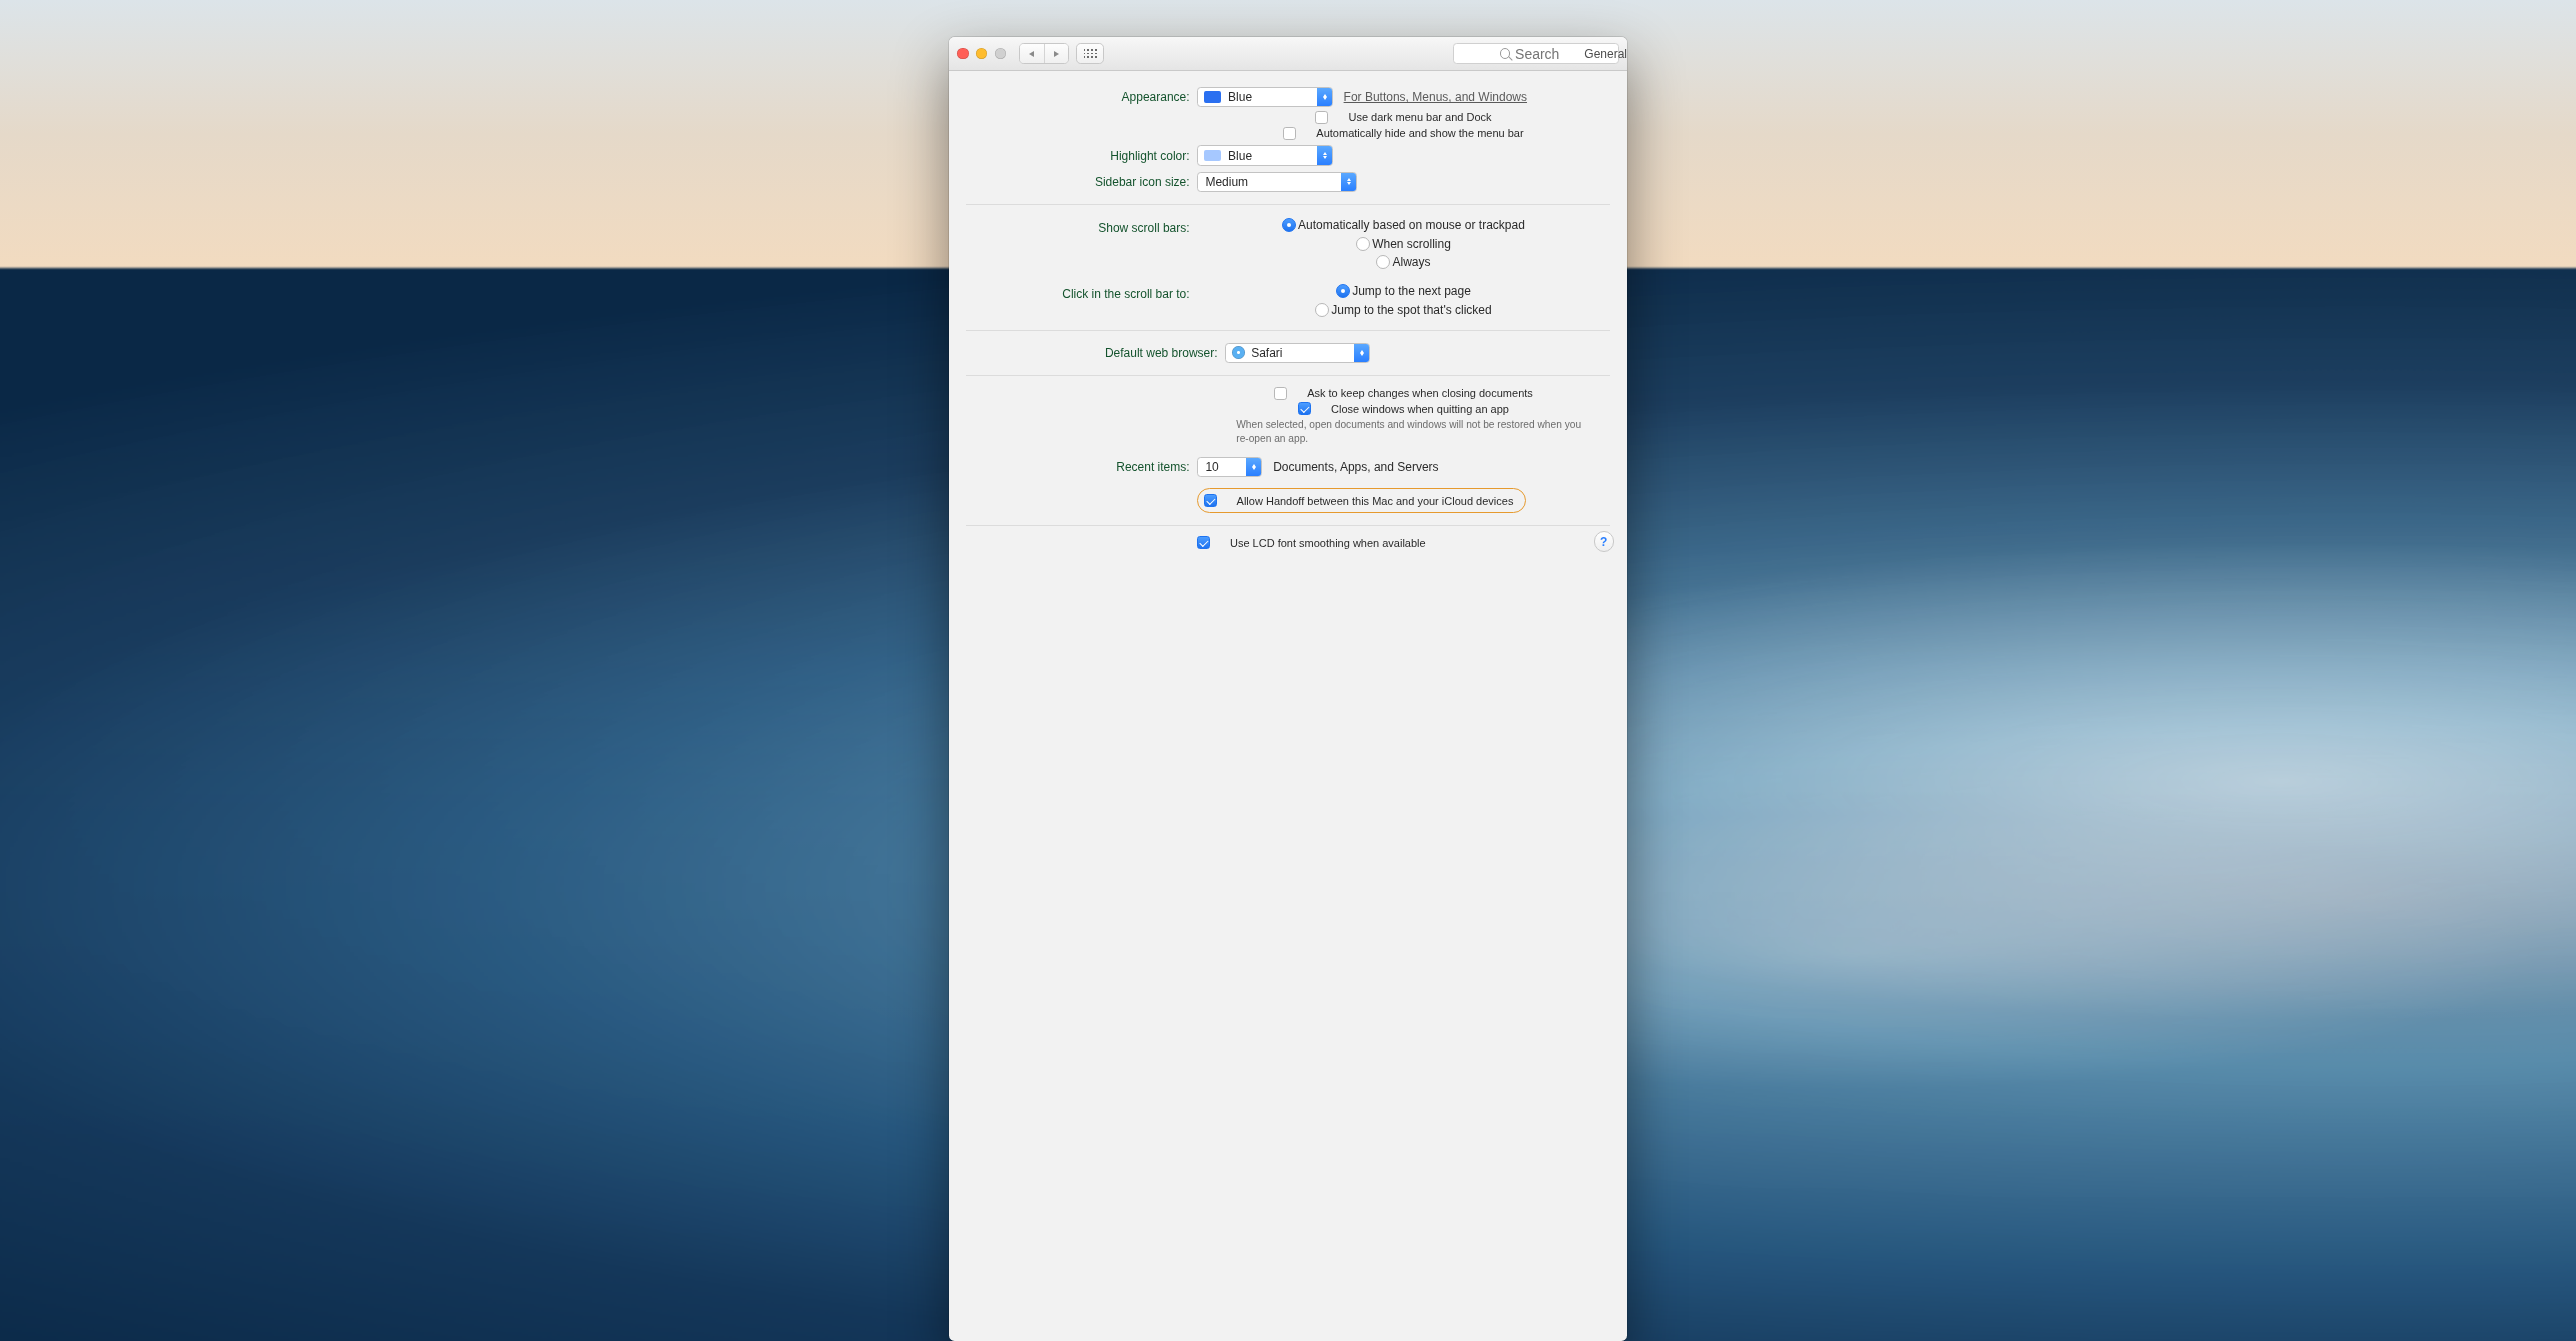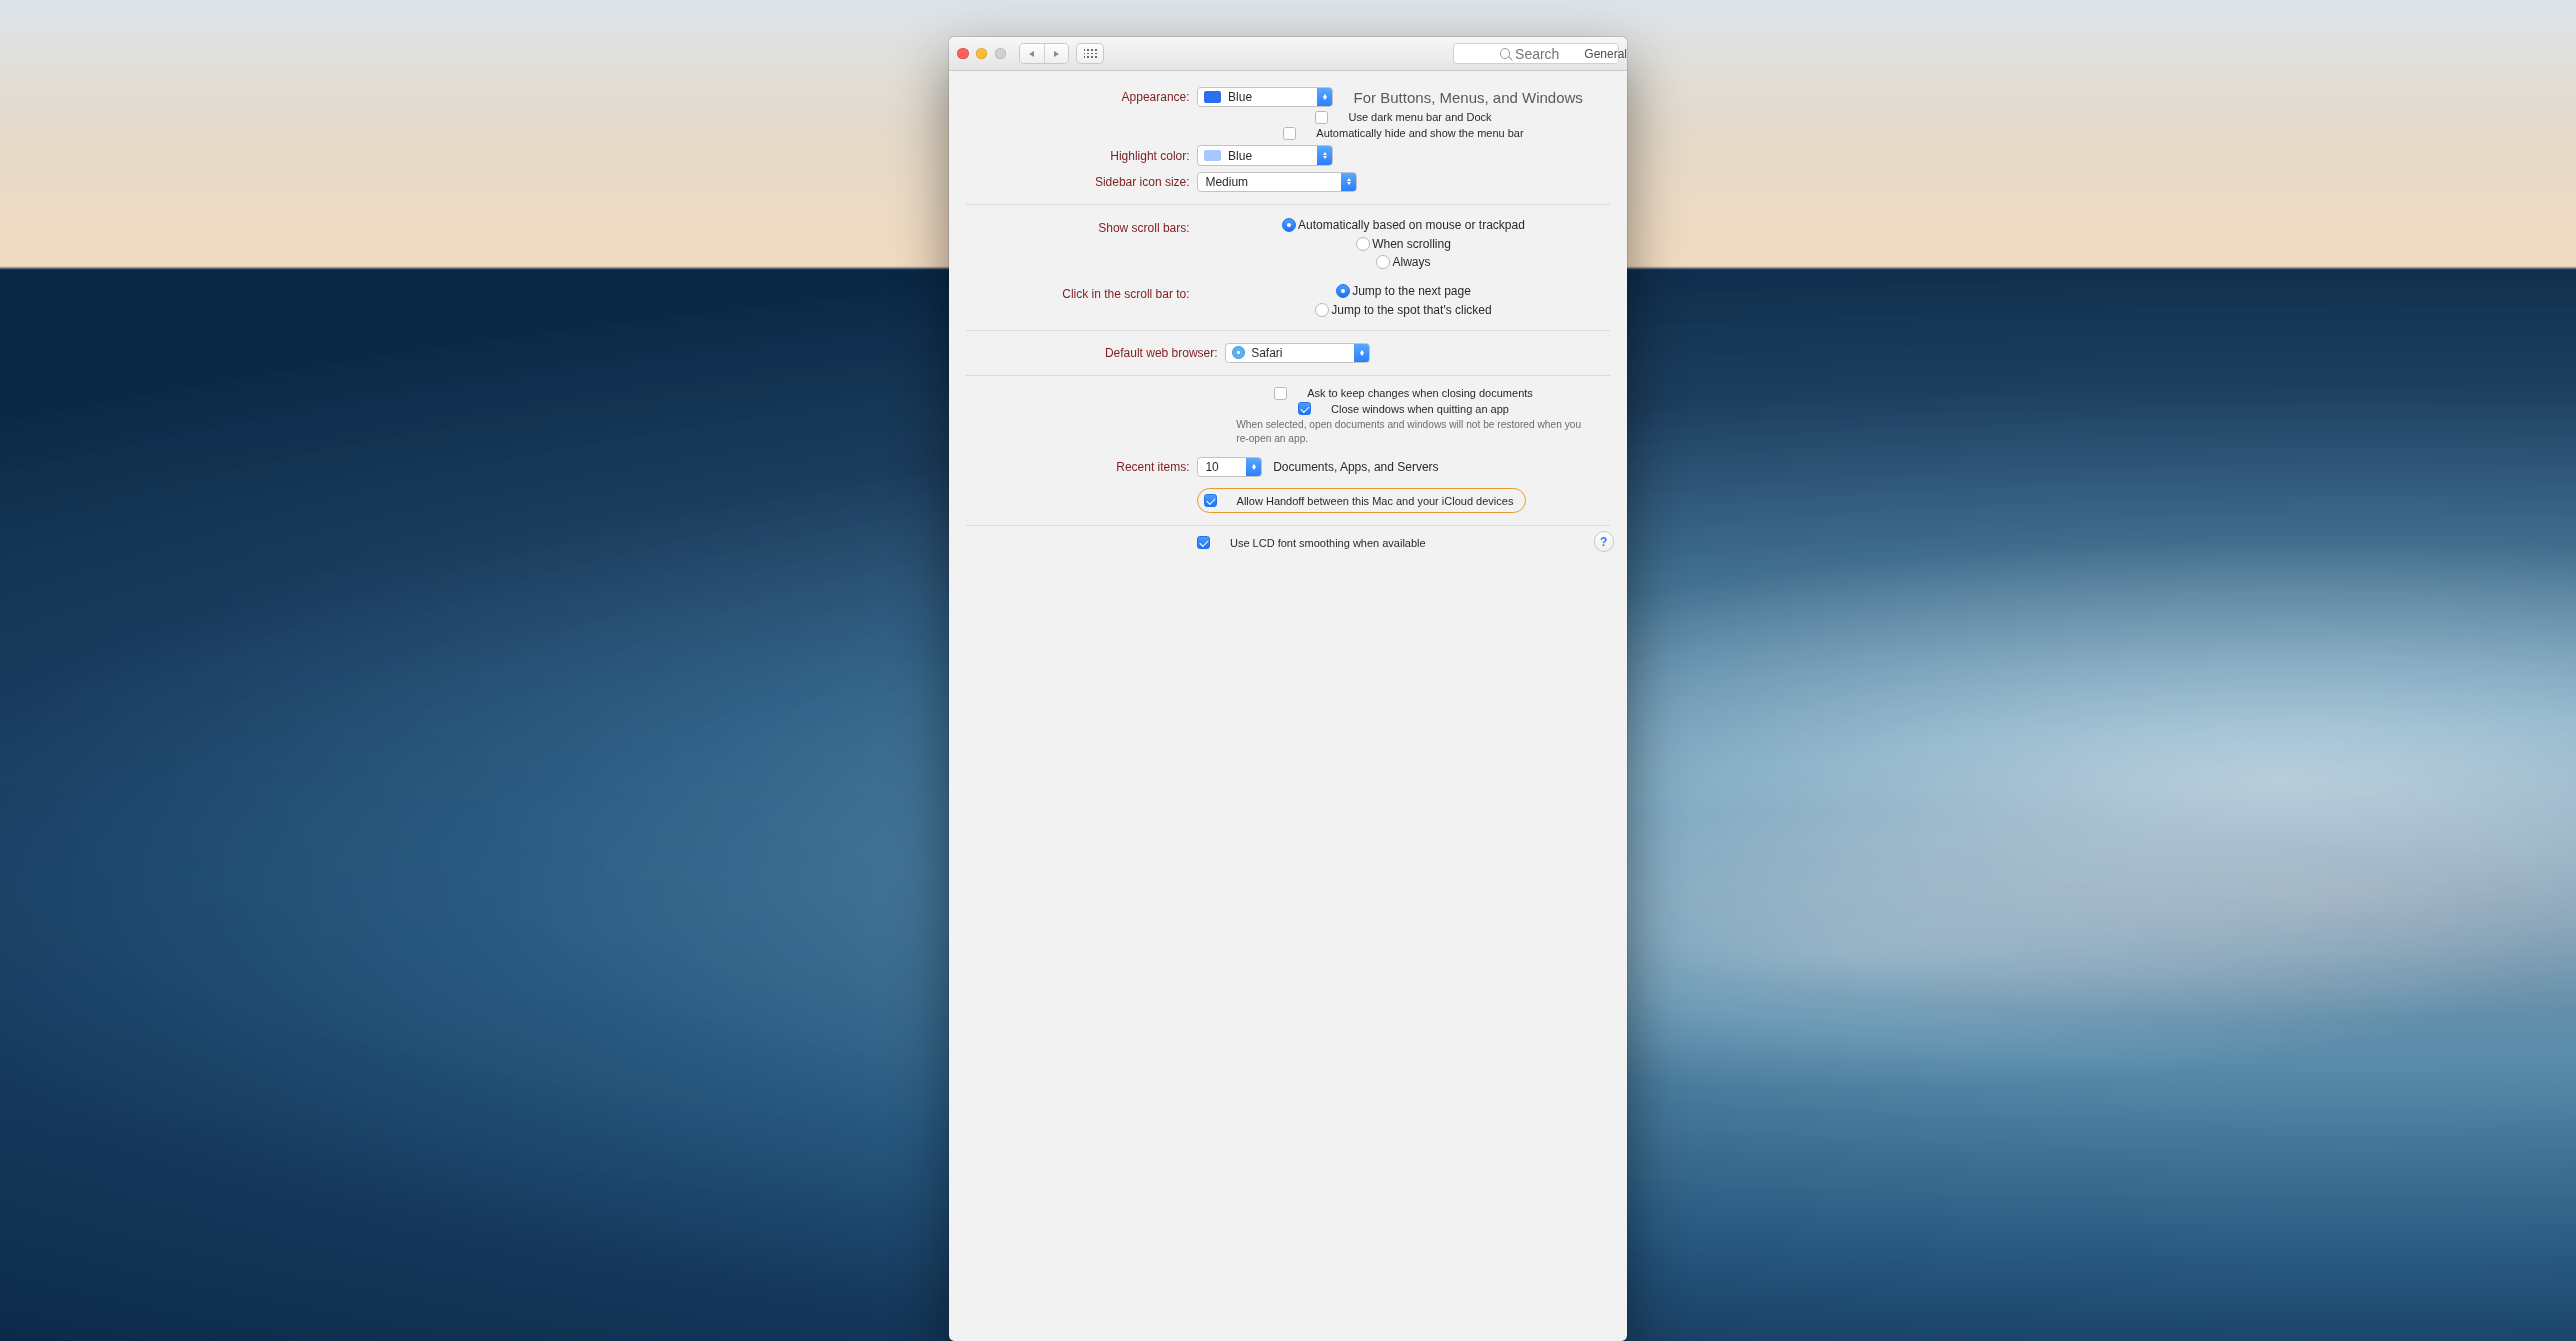--- a/index.html
+++ b/index.html
@@ -86,40 +86,40 @@
   background:#fff; display:flex; align-items:center; justify-content:center; color:#9a9a9a; gap:4.7px;
 }
 .mag { width:10.2px; height:10.2px; border:1.3px solid #9a9a9a; border-radius:50%; position:relative; }
 .mag::after { content:""; position:absolute; width:4.7px; height:1.3px; background:#9a9a9a; transform:rotate(45deg); bottom:-1.9px; right:-3.7px; }
 .search input { border:none; outline:none; font-size:14px; width:56px; background:transparent; color:#333; }
 
 .content { padding: 13px 17px 15px 17px; }
 
 .row { display:flex; align-items:flex-start; padding:2.8px 0; }
 .row.tight { padding:0.9px 0; }
-.lbl { width:231px; text-align:right; padding-right:7.4px; color:#7f1d1d; padding-top:3.7px; font-size:12px; }
+.lbl { width:231px; text-align:right; padding-right:7.4px; color:#14532d; padding-top:3.7px; font-size:12px; }
 .ctrl { flex:1; display:flex; align-items:center; flex-wrap:wrap; gap:5.6px; }
 
 .popup {
   display:inline-flex; align-items:center; height:20.5px; background:#fff; border:0.9px solid #c3c3c3; border-radius:3.7px; overflow:hidden; min-width:65px;
 }
 .popup .sw { width:17px; height:11.2px; border-radius:1.9px; margin:0 5.6px; }
 .popup .pt { padding:0 5.6px 0 1.9px; font-size:12px; }
 .popup .ptpad { padding-left:7.4px; }
 .popup .arrows {
   width:15px; align-self:stretch; background:linear-gradient(180deg,#5aa8ff,#2a7fff);
   display:flex; flex-direction:column; align-items:center; justify-content:center; gap:0.9px;
 }
 .popup .arrows::before, .popup .arrows::after {
   content:""; width:0; height:0; border-left:2.8px solid transparent; border-right:2.8px solid transparent;
 }
 .popup .arrows::before { border-bottom:3.7px solid #fff; }
 .popup .arrows::after  { border-top:3.7px solid #fff; }
 
-.hint { color:#5a5a5a; font-size:15px; margin-left:15px; }
+.hint { color:#5a5a5a; font-size:12px; margin-left:5px;text-decoration:underline; }
 
 .chk { display:flex; align-items:center; gap:20px; font-size:11px; }
 .cbox {
   width:13px; height:13px; border:0.9px solid #b7b7b7; border-radius:2.8px; background:#fff; display:flex; align-items:center; justify-content:center; flex-shrink:0;
 }
 .cbox.checked { background:linear-gradient(180deg,#4c9dff,#1e73f0); border-color:#1e73f0; }
 .cbox.checked::after {
   content:""; width:3.7px; height:6.5px; border:solid #fff; border-width:0 1.9px 1.9px 0; transform:rotate(45deg) translateY(-0.9px);
 }
 

